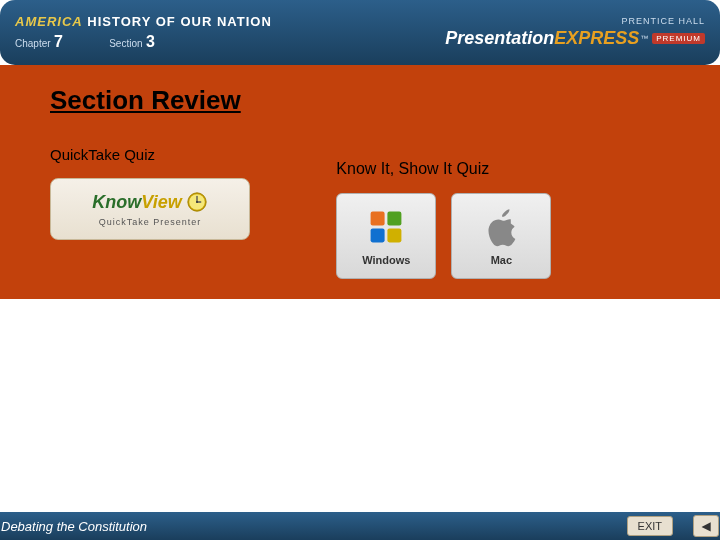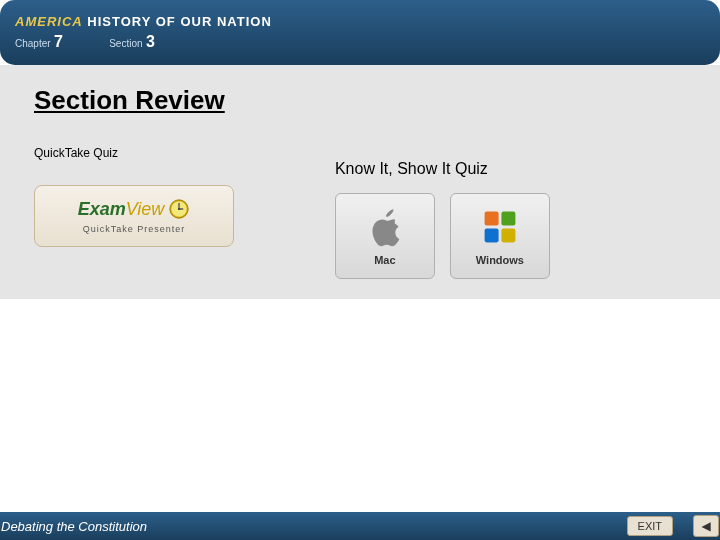--- a/index.html
+++ b/index.html
@@ -121,22 +121,22 @@
       color: #ffffff;
       padding: 1px 4px;
       border-radius: 2px;
       margin-left: 4px;
       letter-spacing: 1px;
       text-transform: uppercase;
     }
 
     
     .main-content {
-      padding: 20px 24px;
-      background: #e5e5e5;
+      padding: 20px 40px;
+      background: #c2410c;
     }
 
     .section-review-title {
       font-size: 26px;
       font-weight: bold;
       color: #000000;
       text-decoration: underline;
       margin-bottom: 30px;
       margin-left: 10px;
     }
@@ -149,23 +149,23 @@
     }
 
     .quiz-column {
       flex: 1;
       display: flex;
       flex-direction: column;
       align-items: flex-start;
     }
 
     .quiz-label {
-      font-size: 12px;
+      font-size: 15px;
       color: #000000;
-      margin-bottom: 25px;
+      margin-bottom: 15px;
       text-align: center;
     }
 
     
     .examview-btn {
       background: linear-gradient(to bottom, #f5f0e8 0%, #e8e0d0 100%);
       border: 1px solid #c8b898;
       border-radius: 8px;
       padding: 12px 20px;
       cursor: pointer;
@@ -183,21 +183,21 @@
 
     .exam-text {
       font-size: 18px;
       font-weight: bold;
       color: #2a6e2a;
       font-style: italic;
     }
 
     .view-text {
       font-size: 18px;
-      font-weight: normal;
+      font-weight: bold;
       color: #c8a000;
       font-style: italic;
     }
 
     .clock-icon {
       width: 22px;
       height: 22px;
       margin-left: 4px;
     }
 
@@ -314,33 +314,42 @@
       <span> HISTORY OF OUR NATION</span>
     </div>
     <div class="chapter-section">
       <span class="chapter-label">Chapter</span>
       <span class="chapter-num">7</span>
       <span class="section-label">Section</span>
       <span class="section-num">3</span>
     </div>
   </div>
 
+  <div class="header-right">
+    <div class="prentice-hall">PRENTICE HALL</div>
+    <div class="presentation-express">
+      <span class="presentation-text">Presentation</span>
+      <span class="express-text">EXPRESS</span>
+      <span class="tm-badge">™</span>
+      <span class="premium-badge">PREMIUM</span>
+    </div>
+  </div>
 </div>
 
 <div class="main-content">
   <div class="section-review-title">Section Review</div>
 
   <div class="quiz-row">
 
     <div class="quiz-column">
       <div class="quiz-label">QuickTake Quiz</div>
 
       <div class="examview-btn">
         <div class="examview-logo">
-          <span class="exam-text">Exam</span>
+          <span class="exam-text">Know</span>
           <span class="view-text">View</span>
 
           <svg class="clock-icon" viewBox="0 0 24 24" xmlns="http://www.w3.org/2000/svg">
             <circle cx="12" cy="12" r="10" fill="#c8a000" stroke="#a08000" stroke-width="1"></circle>
             <circle cx="12" cy="12" r="8.5" fill="#f5e87a"></circle>
             <line x1="12" y1="12" x2="12" y2="6" stroke="#555" stroke-width="1.5" stroke-linecap="round"></line>
             <line x1="12" y1="12" x2="16" y2="12" stroke="#555" stroke-width="1.5" stroke-linecap="round"></line>
             <circle cx="12" cy="12" r="1" fill="#333"></circle>
           </svg>
         </div>
@@ -348,36 +357,36 @@
       </div>
     </div>
 
     <div class="know-it-column">
       <div class="know-it-label">Know It, Show It Quiz</div>
 
       <div class="os-buttons">
 
         <div class="os-btn">
           <svg class="os-icon" viewBox="0 0 60 60" xmlns="http://www.w3.org/2000/svg">
-            <path class="apple-logo" d="M38 12c-1.5 2-4 3.5-6.5 3.3C31 12.8 33.5 10 36 8c1.5-1.8 4-3.3 6-3.5C42.5 7.5 40 10.5 38 12z" fill="#888"></path>
-            <path class="apple-logo" d="M44 19c-4-0.2-7.5 2.2-9.5 2.2-2 0-5-2-8.3-2C21 19.3 16 22.5 14 27.5c-4 7-1 18 3 24 2 3 4.5 6 7.5 6 3 0 4-2 8-2s5 2 8 2c3 0 5.5-3 7.5-6 1.5-2 2-3.5 2.5-4.5-7-3-8-13.5-1-17.5-2.5-3-6-4.5-5.5-4.5z" fill="#888"></path>
-          </svg>
-          <span class="os-name">Mac</span>
-        </div>
-
-        <div class="os-btn">
-          <svg class="os-icon" viewBox="0 0 60 60" xmlns="http://www.w3.org/2000/svg">
 
             <rect x="8" y="8" width="20" height="20" rx="3" fill="#e87020"></rect>
             <rect x="32" y="8" width="20" height="20" rx="3" fill="#50a020"></rect>
             <rect x="8" y="32" width="20" height="20" rx="3" fill="#1070d0"></rect>
             <rect x="32" y="32" width="20" height="20" rx="3" fill="#d0b000"></rect>
           </svg>
           <span class="os-name">Windows</span>
         </div>
+
+        <div class="os-btn">
+          <svg class="os-icon" viewBox="0 0 60 60" xmlns="http://www.w3.org/2000/svg">
+            <path class="apple-logo" d="M38 12c-1.5 2-4 3.5-6.5 3.3C31 12.8 33.5 10 36 8c1.5-1.8 4-3.3 6-3.5C42.5 7.5 40 10.5 38 12z" fill="#888"></path>
+            <path class="apple-logo" d="M44 19c-4-0.2-7.5 2.2-9.5 2.2-2 0-5-2-8.3-2C21 19.3 16 22.5 14 27.5c-4 7-1 18 3 24 2 3 4.5 6 7.5 6 3 0 4-2 8-2s5 2 8 2c3 0 5.5-3 7.5-6 1.5-2 2-3.5 2.5-4.5-7-3-8-13.5-1-17.5-2.5-3-6-4.5-5.5-4.5z" fill="#888"></path>
+          </svg>
+          <span class="os-name">Mac</span>
+        </div>
       </div>
     </div>
 
   </div>
 </div>
 
 <div class="footer">
   <div class="footer-title">Debating the Constitution</div>
   <div class="footer-controls">
     <div class="exit-btn">EXIT</div>

